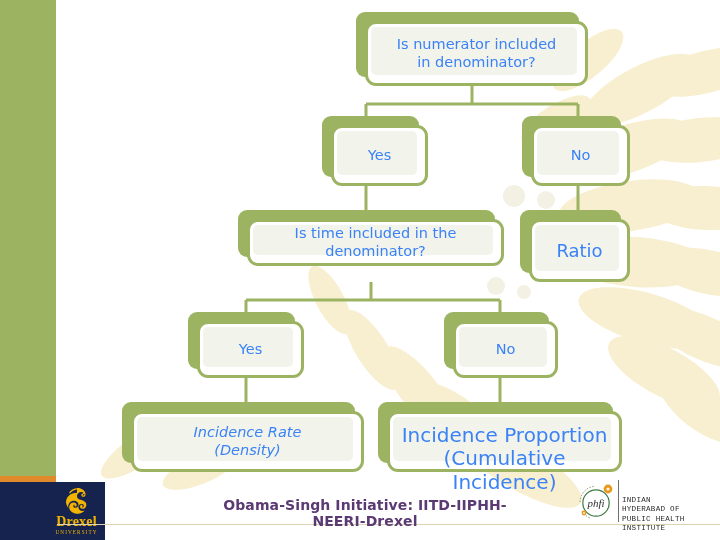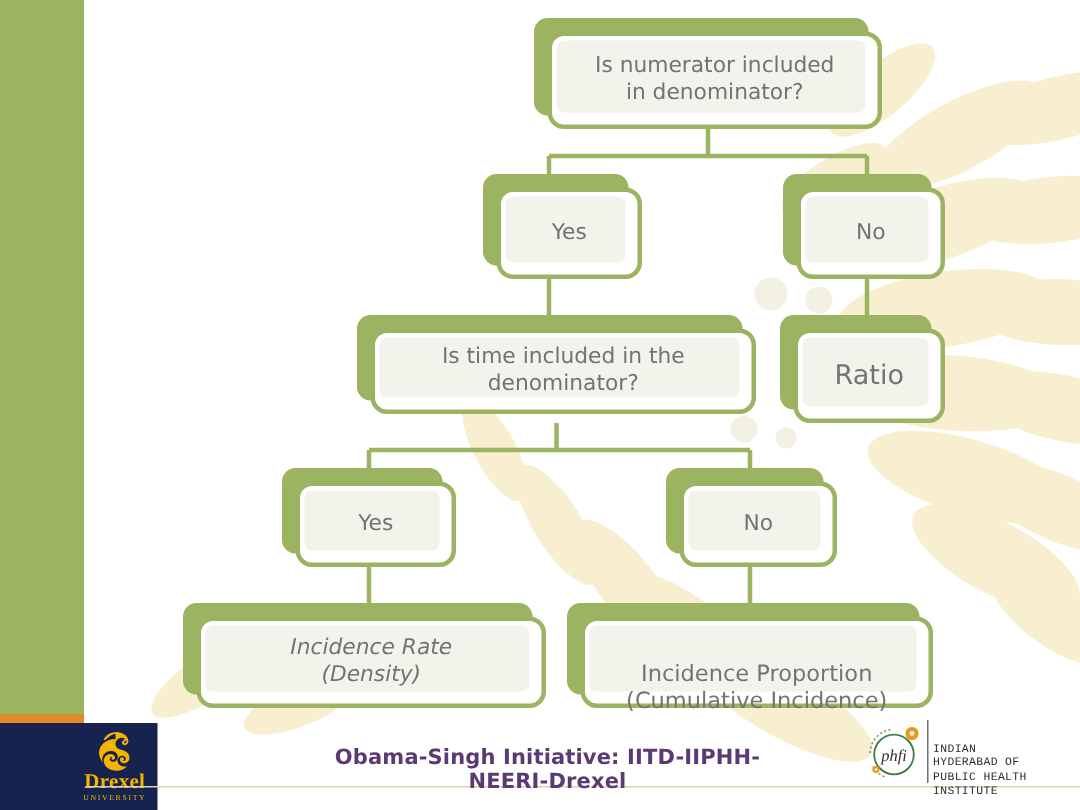--- a/index.html
+++ b/index.html
@@ -38,21 +38,21 @@
     background:#ffffff;border:3px solid #9cb362;border-radius:11px;
     box-sizing:border-box;
     display:flex;align-items:center;justify-content:center;
   }
   .node .inner{
     position:absolute;left:3px;top:3px;right:8px;bottom:8px;
     background:#f2f4ec;border-radius:5px;
   }
   .node .label{
     position:relative;z-index:2;
-    color:#737373;text-align:center;line-height:1.18;
+    color:#3b82f6;text-align:center;line-height:1.18;
     font-family:"DejaVu Sans", sans-serif;
     padding:0 6px;
   }
 
   
   #footer-rule{position:absolute;left:57px;top:524px;width:663px;height:1px;background:#ddd2b4;z-index:6;}
   #footer-text{position:absolute;left:200px;top:497px;width:330px;text-align:center;z-index:7;
      color:#5b3a73;font-size:14px;font-weight:bold;font-family:"DejaVu Sans",sans-serif;letter-spacing:.1px;}
 
   #phfi-logo{position:absolute;left:572px;top:480px;width:46px;height:44px;z-index:7;}
@@ -161,21 +161,21 @@
     </div>
 
     <div class="node" style="left:522px;top:116px;width:108px;height:70px;">
       <div class="shadow"></div>
       <div class="face">
         <div class="inner"></div>
         <div class="label" style="font-size:14.5px;">No</div>
       </div>
     </div>
 
-    <div class="node" style="left:238px;top:210px;width:266px;height:66px;">
+    <div class="node" style="left:238px;top:210px;width:266px;height:56px;">
       <div class="shadow"></div>
       <div class="face">
         <div class="inner"></div>
         <div class="label" style="font-size:14.5px;">
           <span>Is time included in the</span><br>
           <span>denominator?</span>
         </div>
       </div>
     </div>
 
@@ -211,21 +211,21 @@
           <span>Incidence Rate</span><br>
           <span>(Density)</span>
         </div>
       </div>
     </div>
 
     <div class="node" style="left:378px;top:402px;width:244px;height:70px;">
       <div class="shadow"></div>
       <div class="face">
         <div class="inner"></div>
-        <div class="label" style="font-size:15px;margin-top:35px;">
+        <div class="label" style="font-size:20px;margin-top:35px;">
           <span>Incidence Proportion</span><br>
           <span>(Cumulative Incidence)</span>
         </div>
       </div>
     </div>
 
   </div>
 
   <div id="footer-rule"></div>
 

